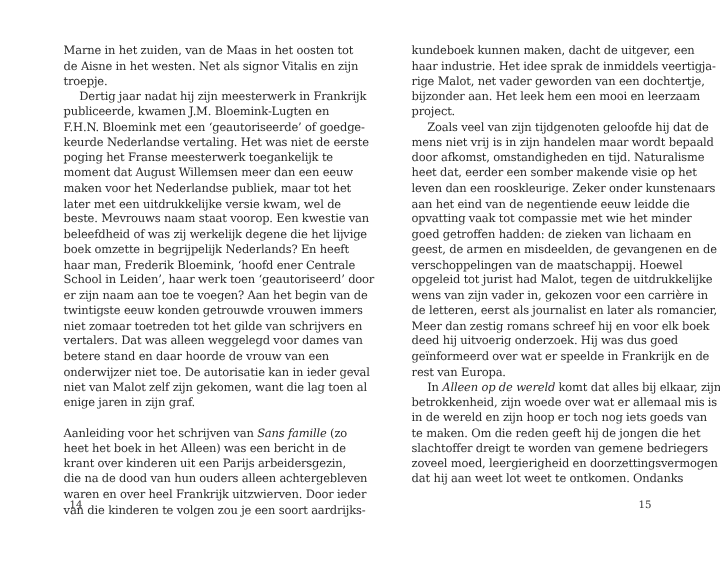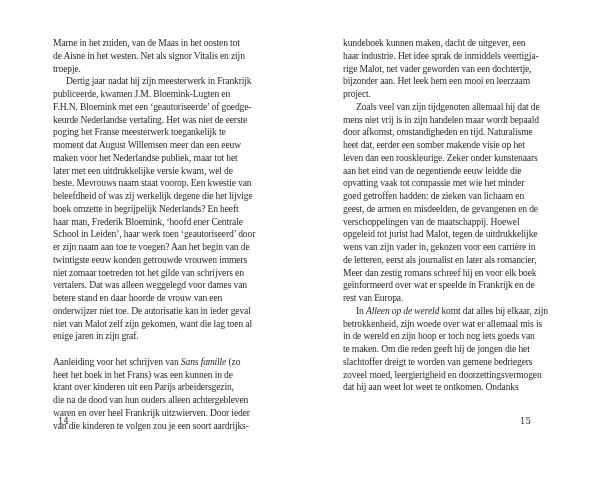--- a/index.html
+++ b/index.html
@@ -1,29 +1,29 @@
 <!DOCTYPE html>
 <html><head>
 <meta charset="utf-8">
 <style>
   html, body { margin: 0; padding: 0; }
   body { width: 600px; height: 480px; background: #ffffff; position: relative; overflow: hidden;
          font-family: "DejaVu Serif", "Liberation Serif", serif; color: #2a2a2a; }
   .page { position: absolute; top: 0; width: 300px; height: 480px; }
   .page.left { left: 0; }
   .page.right { left: 300px; }
-  .text { position: absolute; top: 37px; font-size: 9.6px; line-height: 12.75px; letter-spacing: -0.15px; font-family: Liberation Serif, serif; }
+  .text { position: absolute; top: 37px; font-size: 9.6px; line-height: 12.75px; letter-spacing: -0.15px; }
   .left .text { left: 53px; width: 207px; }
   .right .text { left: 43px; width: 207px; }
   .line { display: block; white-space: nowrap; }
   .indent { padding-left: 13px; }
   .gap { display: block; height: 12.75px; }
   .pn { position: absolute; top: 416px; font-size: 8.5px; color: #333; }
   .left .pn { left: 58px; }
-  .right .pn { left: 220px; }
+  .right .pn { left: 232px; }
   i { font-style: italic; text-align: center; }
 </style>
 </head>
 <body>
 
 <div class="page left">
   <div class="text">
     <span class="line">Marne in het zuiden, van de Maas in het oosten tot</span>
     <span class="line">de Aisne in het westen. Net als signor Vitalis en zijn</span>
     <span class="line">troepje.</span>
@@ -43,50 +43,51 @@
     <span class="line">er zijn naam aan toe te voegen? Aan het begin van de</span>
     <span class="line">twintigste eeuw konden getrouwde vrouwen immers</span>
     <span class="line">niet zomaar toetreden tot het gilde van schrijvers en</span>
     <span class="line">vertalers. Dat was alleen weggelegd voor dames van</span>
     <span class="line">betere stand en daar hoorde de vrouw van een</span>
     <span class="line">onderwijzer niet toe. De autorisatie kan in ieder geval</span>
     <span class="line">niet van Malot zelf zijn gekomen, want die lag toen al</span>
     <span class="line">enige jaren in zijn graf.</span>
     <span class="gap"></span>
     <span class="line"><span>Aanleiding voor het schrijven van </span><i>Sans famille</i><span> (zo</span></span>
-    <span class="line">heet het boek in het Frans) was een kunnen in de</span>
+    <span class="line">heet het boek in het Alleen) was een bericht in de</span>
     <span class="line">krant over kinderen uit een Parijs arbeidersgezin,</span>
     <span class="line">die na de dood van hun ouders alleen achtergebleven</span>
     <span class="line">waren en over heel Frankrijk uitzwierven. Door ieder</span>
     <span class="line">van die kinderen te volgen zou je een soort aardrijks-</span>
   </div>
   <div class="pn">14</div>
 </div>
 
 <div class="page right">
   <div class="text">
     <span class="line">kundeboek kunnen maken, dacht de uitgever, een</span>
     <span class="line">haar industrie. Het idee sprak de inmiddels veertigja-</span>
     <span class="line">rige Malot, net vader geworden van een dochtertje,</span>
     <span class="line">bijzonder aan. Het leek hem een mooi en leerzaam</span>
     <span class="line">project.</span>
-    <span class="line indent">Zoals veel van zijn tijdgenoten allemaal hij dat de</span>
+    <span class="line indent">Zoals veel van zijn tijdgenoten geloofde hij dat de</span>
     <span class="line">mens niet vrij is in zijn handelen maar wordt bepaald</span>
     <span class="line">door afkomst, omstandigheden en tijd. Naturalisme</span>
     <span class="line">heet dat, eerder een somber makende visie op het</span>
     <span class="line">leven dan een rooskleurige. Zeker onder kunstenaars</span>
     <span class="line">aan het eind van de negentiende eeuw leidde die</span>
     <span class="line">opvatting vaak tot compassie met wie het minder</span>
     <span class="line">goed getroffen hadden: de zieken van lichaam en</span>
     <span class="line">geest, de armen en misdeelden, de gevangenen en de</span>
     <span class="line">verschoppelingen van de maatschappij. Hoewel</span>
     <span class="line">opgeleid tot jurist had Malot, tegen de uitdrukkelijke</span>
     <span class="line">wens van zijn vader in, gekozen voor een carrière in</span>
     <span class="line">de letteren, eerst als journalist en later als romancier,</span>
     <span class="line">Meer dan zestig romans schreef hij en voor elk boek</span>
+    <span class="line">deed hij uitvoerig onderzoek. Hij was dus goed</span>
     <span class="line">geïnformeerd over wat er speelde in Frankrijk en de</span>
     <span class="line">rest van Europa.</span>
     <span class="line indent"><span>In </span><i>Alleen op de wereld</i><span> komt dat alles bij elkaar, zijn</span></span>
     <span class="line">betrokkenheid, zijn woede over wat er allemaal mis is</span>
     <span class="line">in de wereld en zijn hoop er toch nog iets goeds van</span>
     <span class="line">te maken. Om die reden geeft hij de jongen die het</span>
     <span class="line">slachtoffer dreigt te worden van gemene bedriegers</span>
     <span class="line">zoveel moed, leergierigheid en doorzettingsvermogen</span>
     <span class="line">dat hij aan weet lot weet te ontkomen. Ondanks</span>
   </div>

